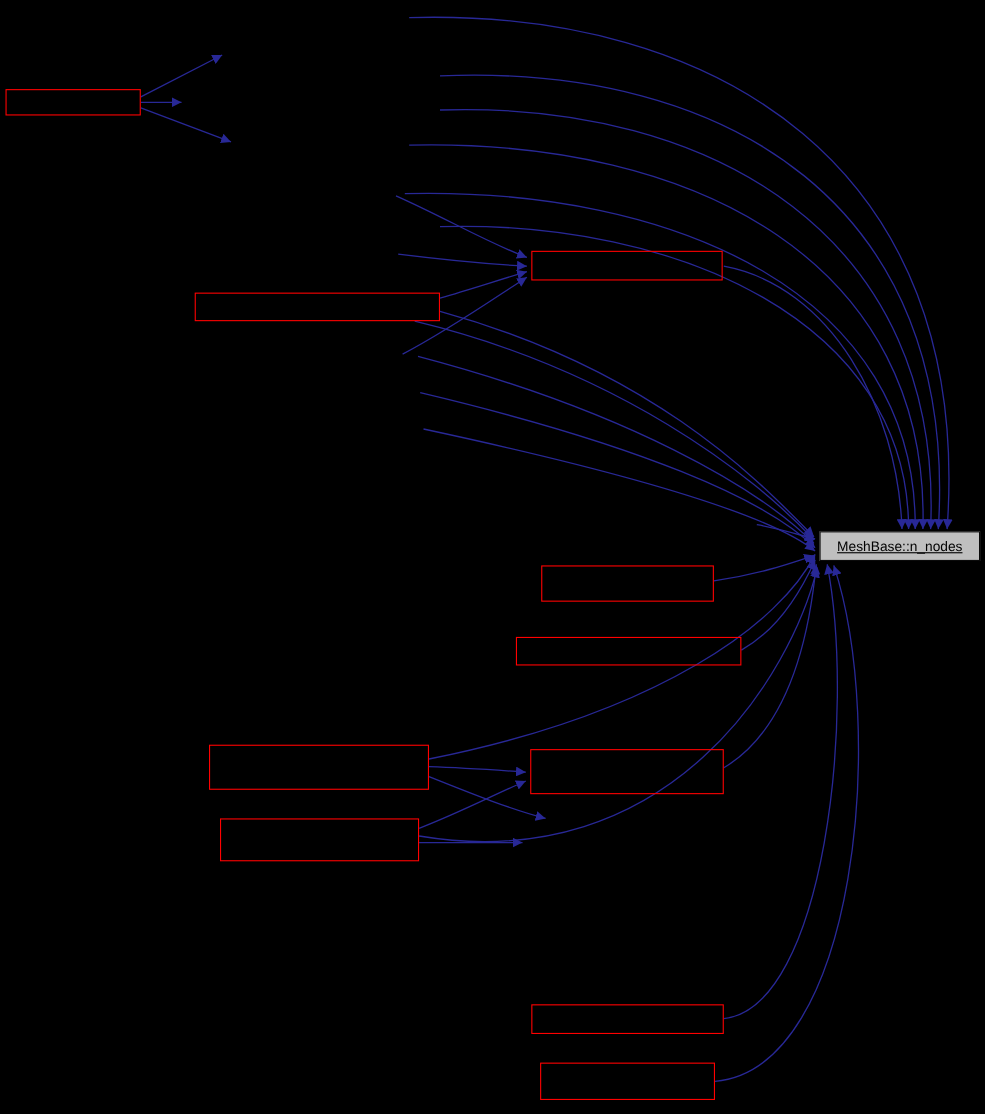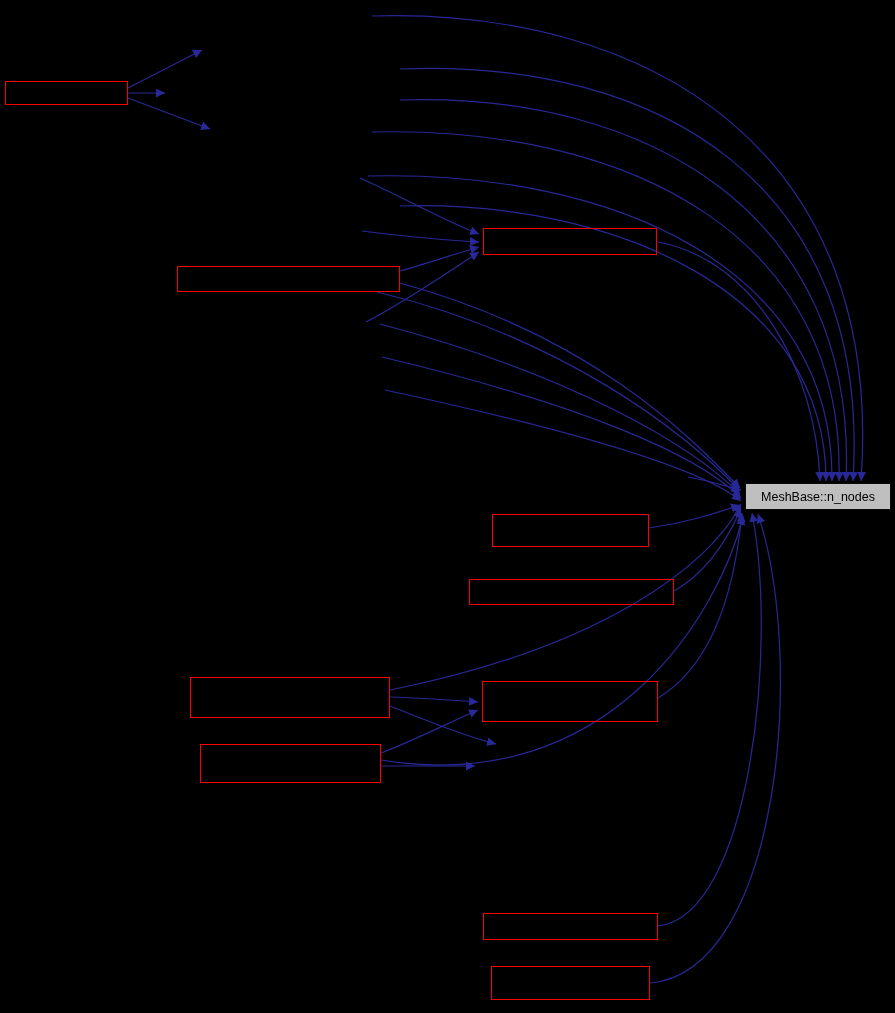--- a/index.html
+++ b/index.html
@@ -107,17 +107,17 @@
       <div class="caller-box" style="left: 177px; top: 266px; width: 223px; height: 26px;"></div>
       <div class="caller-box" style="left: 492px; top: 514px; width: 157px; height: 33px;"></div>
       <div class="caller-box" style="left: 469px; top: 579px; width: 205px; height: 26px;"></div>
       <div class="caller-box" style="left: 190px; top: 677px; width: 200px; height: 41px;"></div>
       <div class="caller-box" style="left: 482px; top: 681px; width: 176px; height: 41px;"></div>
       <div class="caller-box" style="left: 200px; top: 744px; width: 181px; height: 39px;"></div>
       <div class="caller-box" style="left: 483px; top: 913px; width: 175px; height: 27px;"></div>
       <div class="caller-box" style="left: 491px; top: 966px; width: 159px; height: 34px;"></div>
     </div>
 
-  <div id="target-node" class="target-node" style="left: 745px; top: 483px; width: 146px; height: 27px;">
+  <div id="target-node" class="target-node" style="left: 745px; top: 483px; width: 146px; height: 27px; text-decoration: underline;">
     <span>MeshBase::n_nodes</span>
   </div>
 
 </div>
 
 </body></html>

